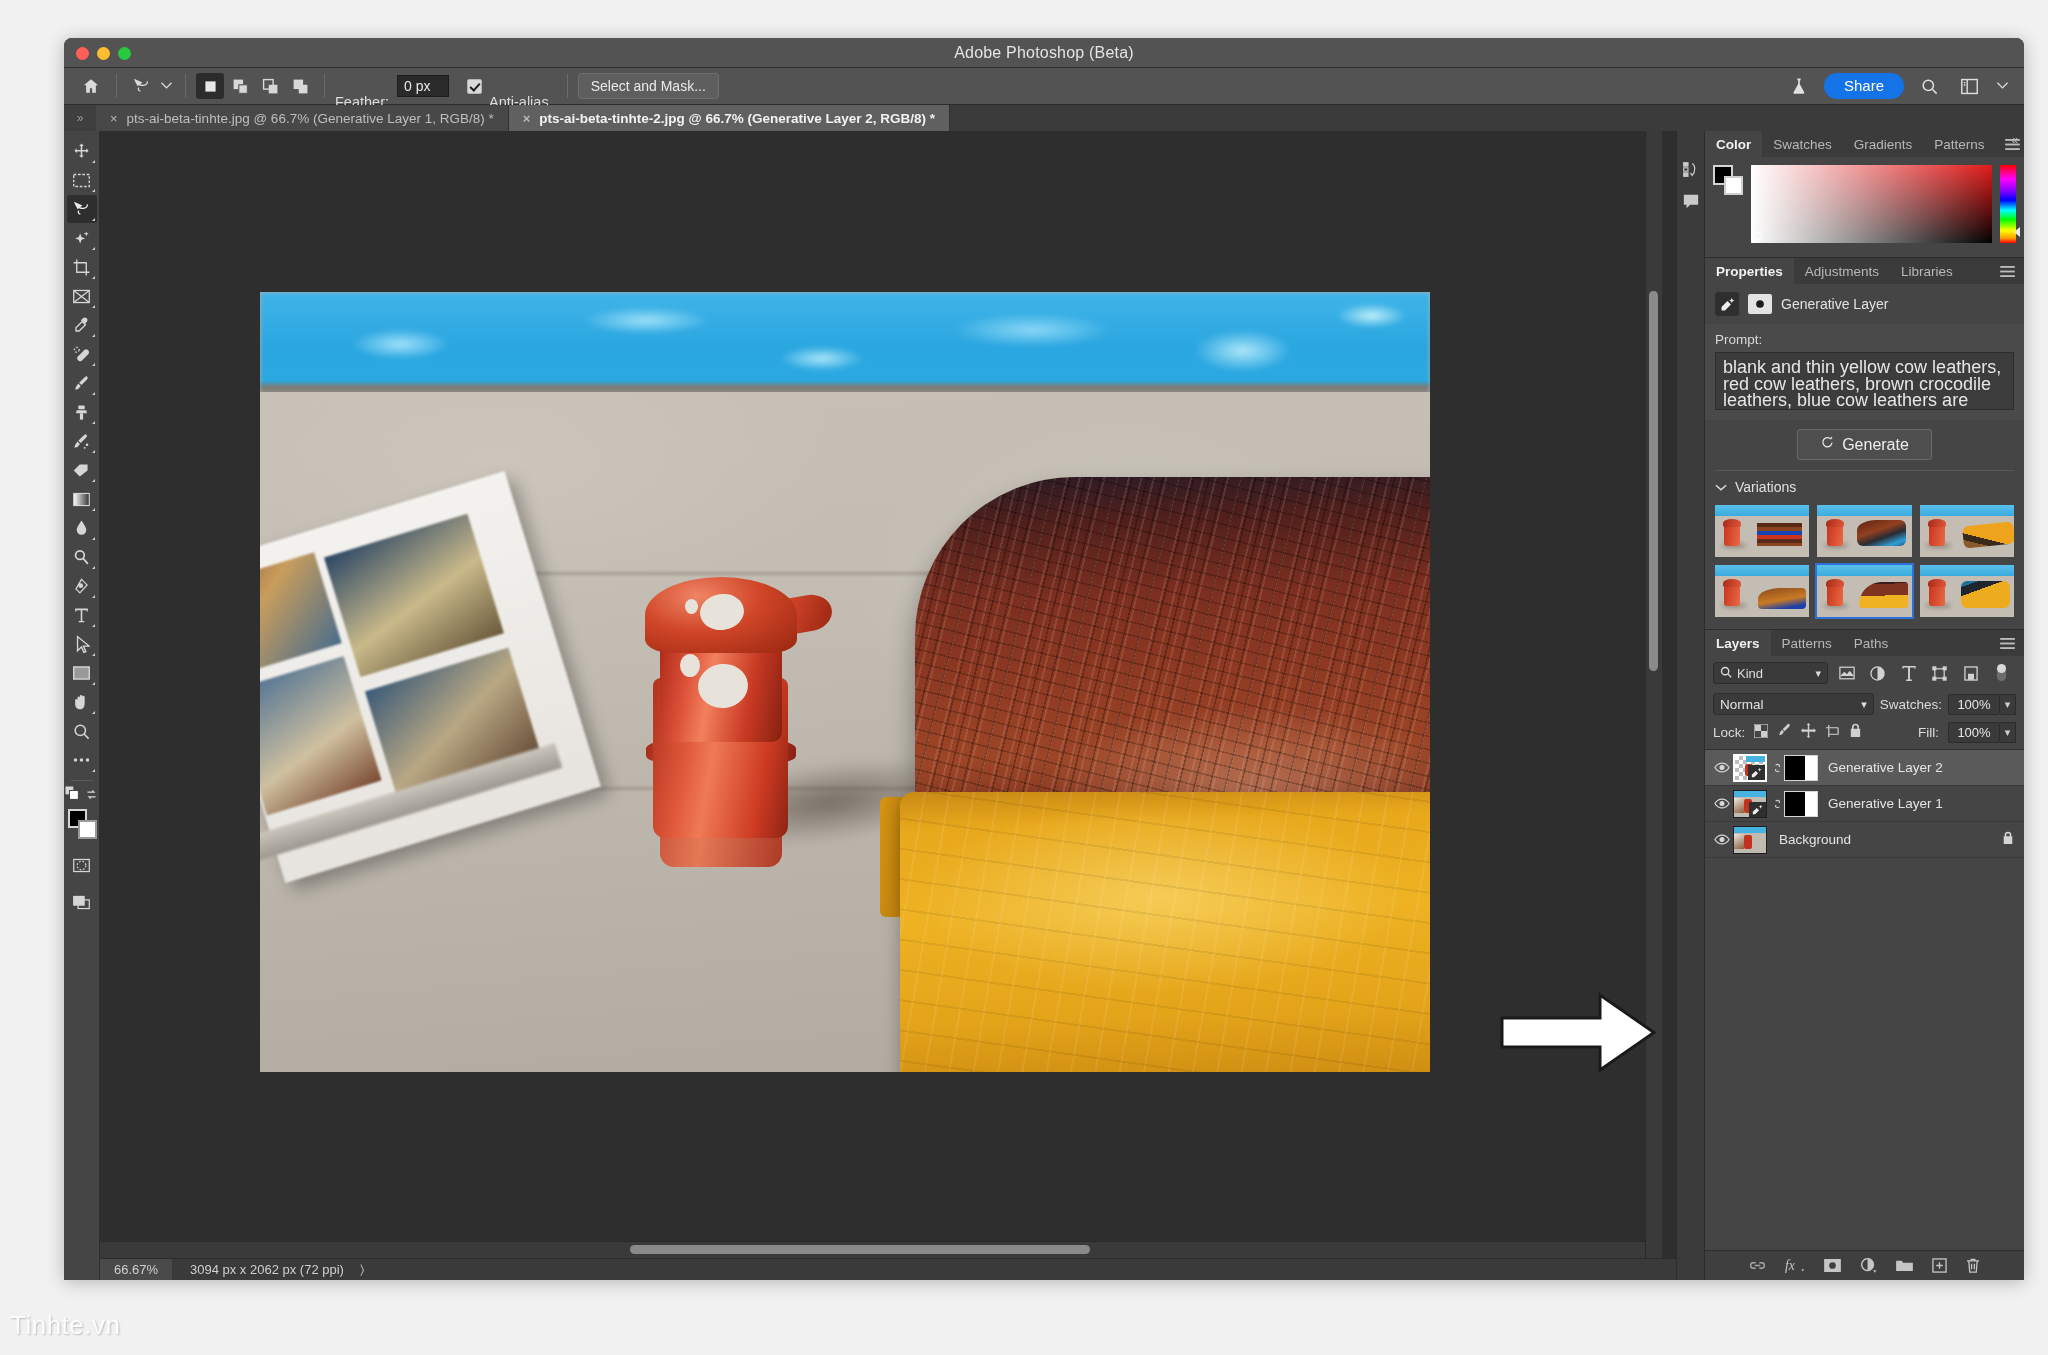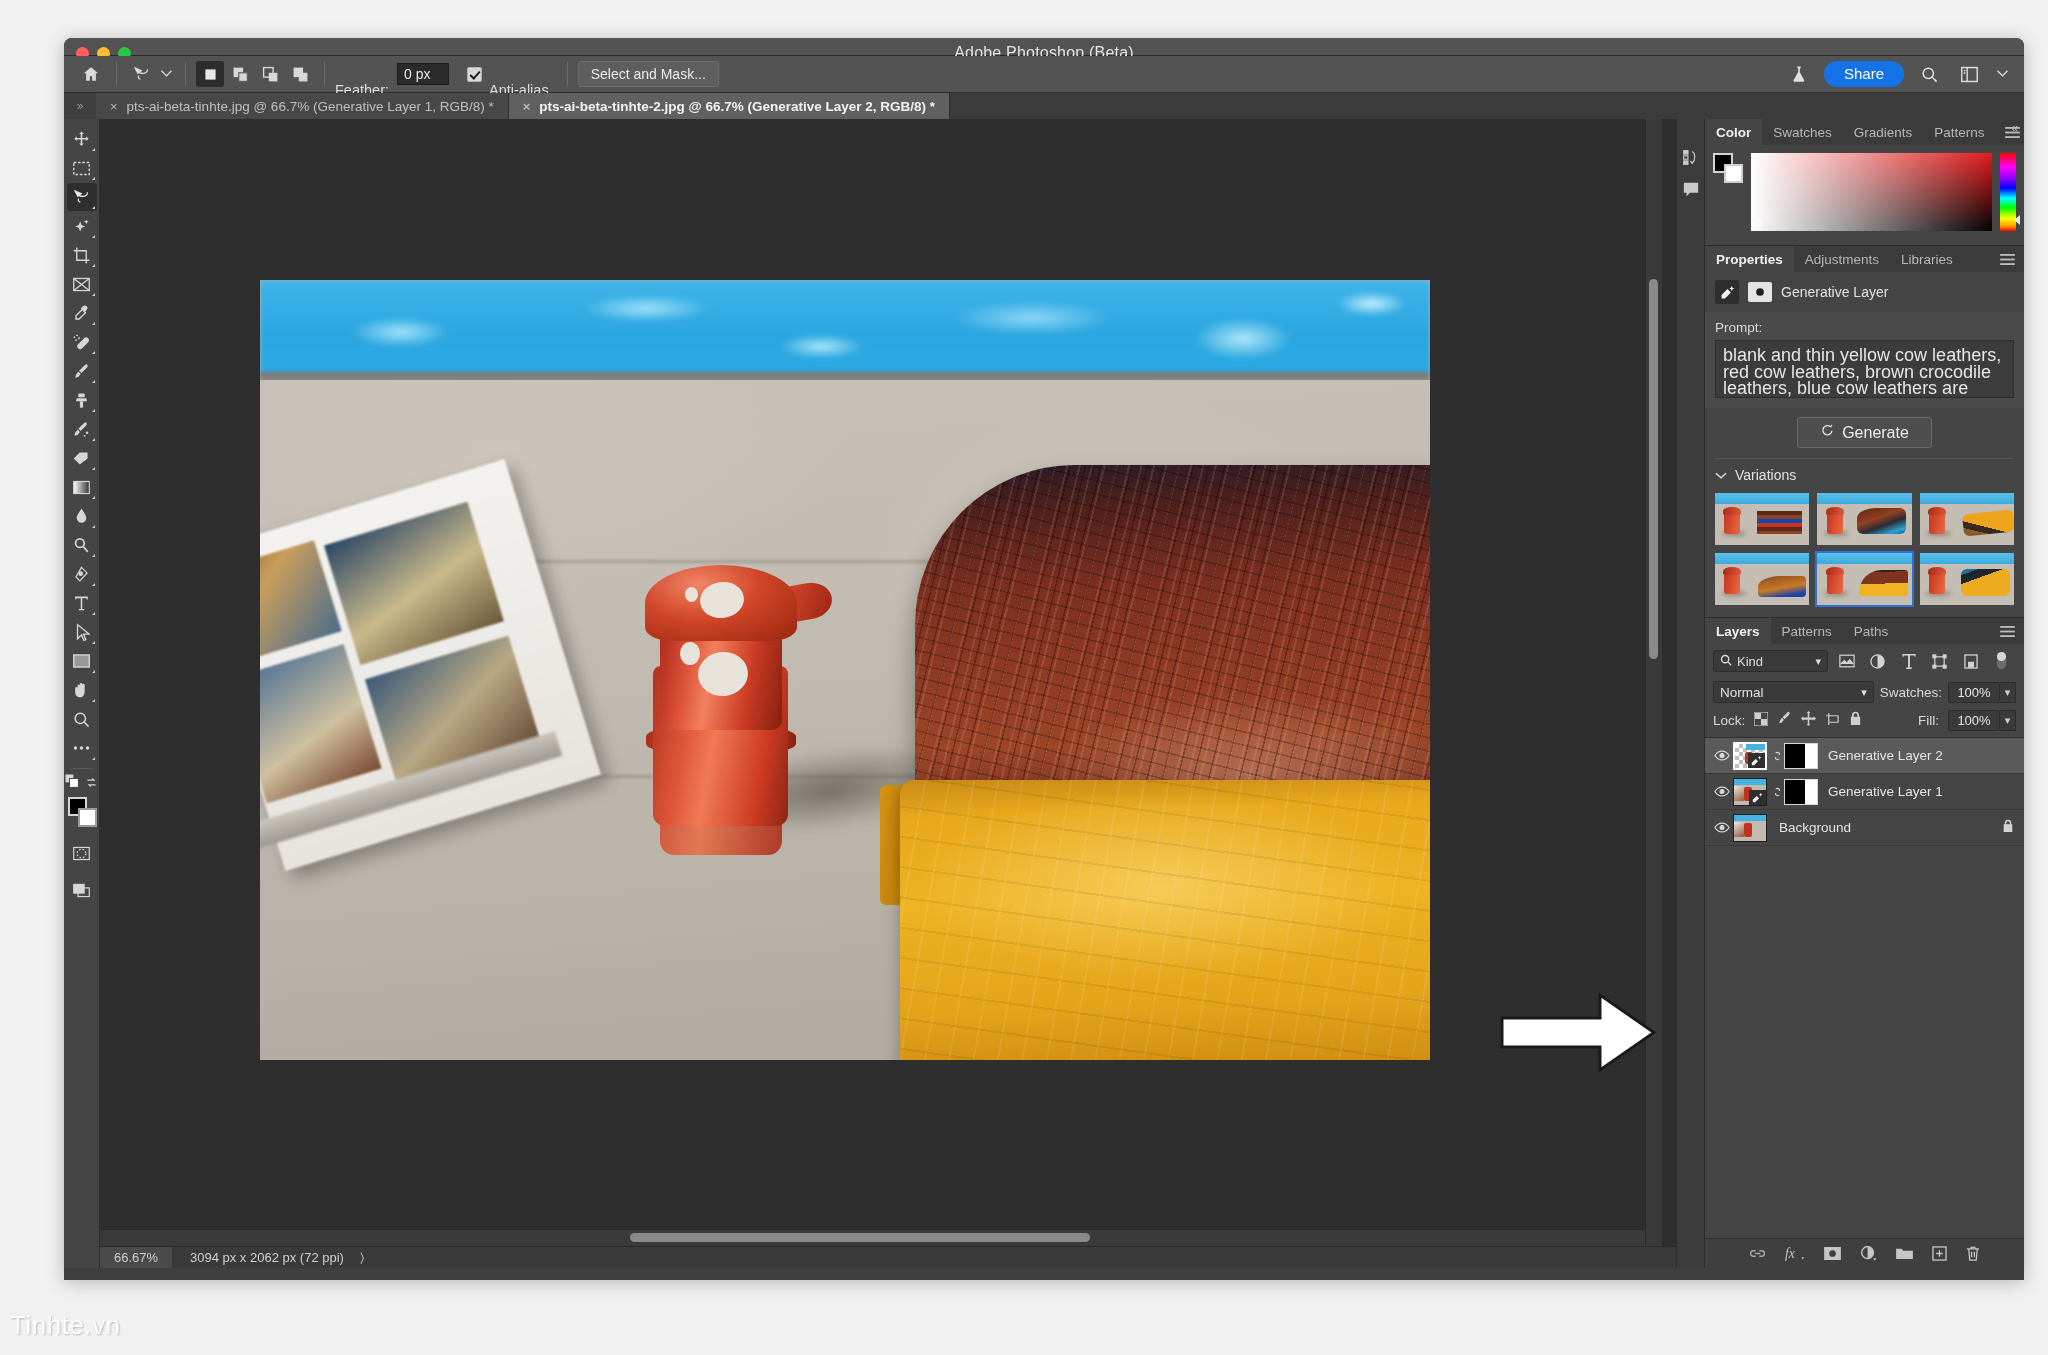--- a/index.html
+++ b/index.html
@@ -14,21 +14,21 @@
   
   .ps-window {
     position: absolute; left: 64px; top: 38px;
     width: 1960px; height: 1242px;
     background: #3f3f3f;
     border-radius: 8px 8px 0 0;
     overflow: hidden;
     box-shadow: 0 2px 18px rgba(0,0,0,.25);
   }
   .titlebar {
-    position: relative; height: 18px; background: #535353;
+    position: relative; height: 30px; background: #535353;
     border-bottom: 1px solid #2b2b2b;
   }
   .title-text {
     position: absolute; left: 0; right: 0; top: 6px;
     text-align: center; color: #e4e4e4; font-size: 16px;
     letter-spacing: .2px;
   }
   .traffic { position: absolute; left: 12px; top: 9px; display: flex; gap: 8px; }
   .dot { width: 13px; height: 13px; border-radius: 50%; }
   .dot.r { background: #ff5f57; } .dot.y { background: #febc2e; } .dot.g { background: #28c840; }

